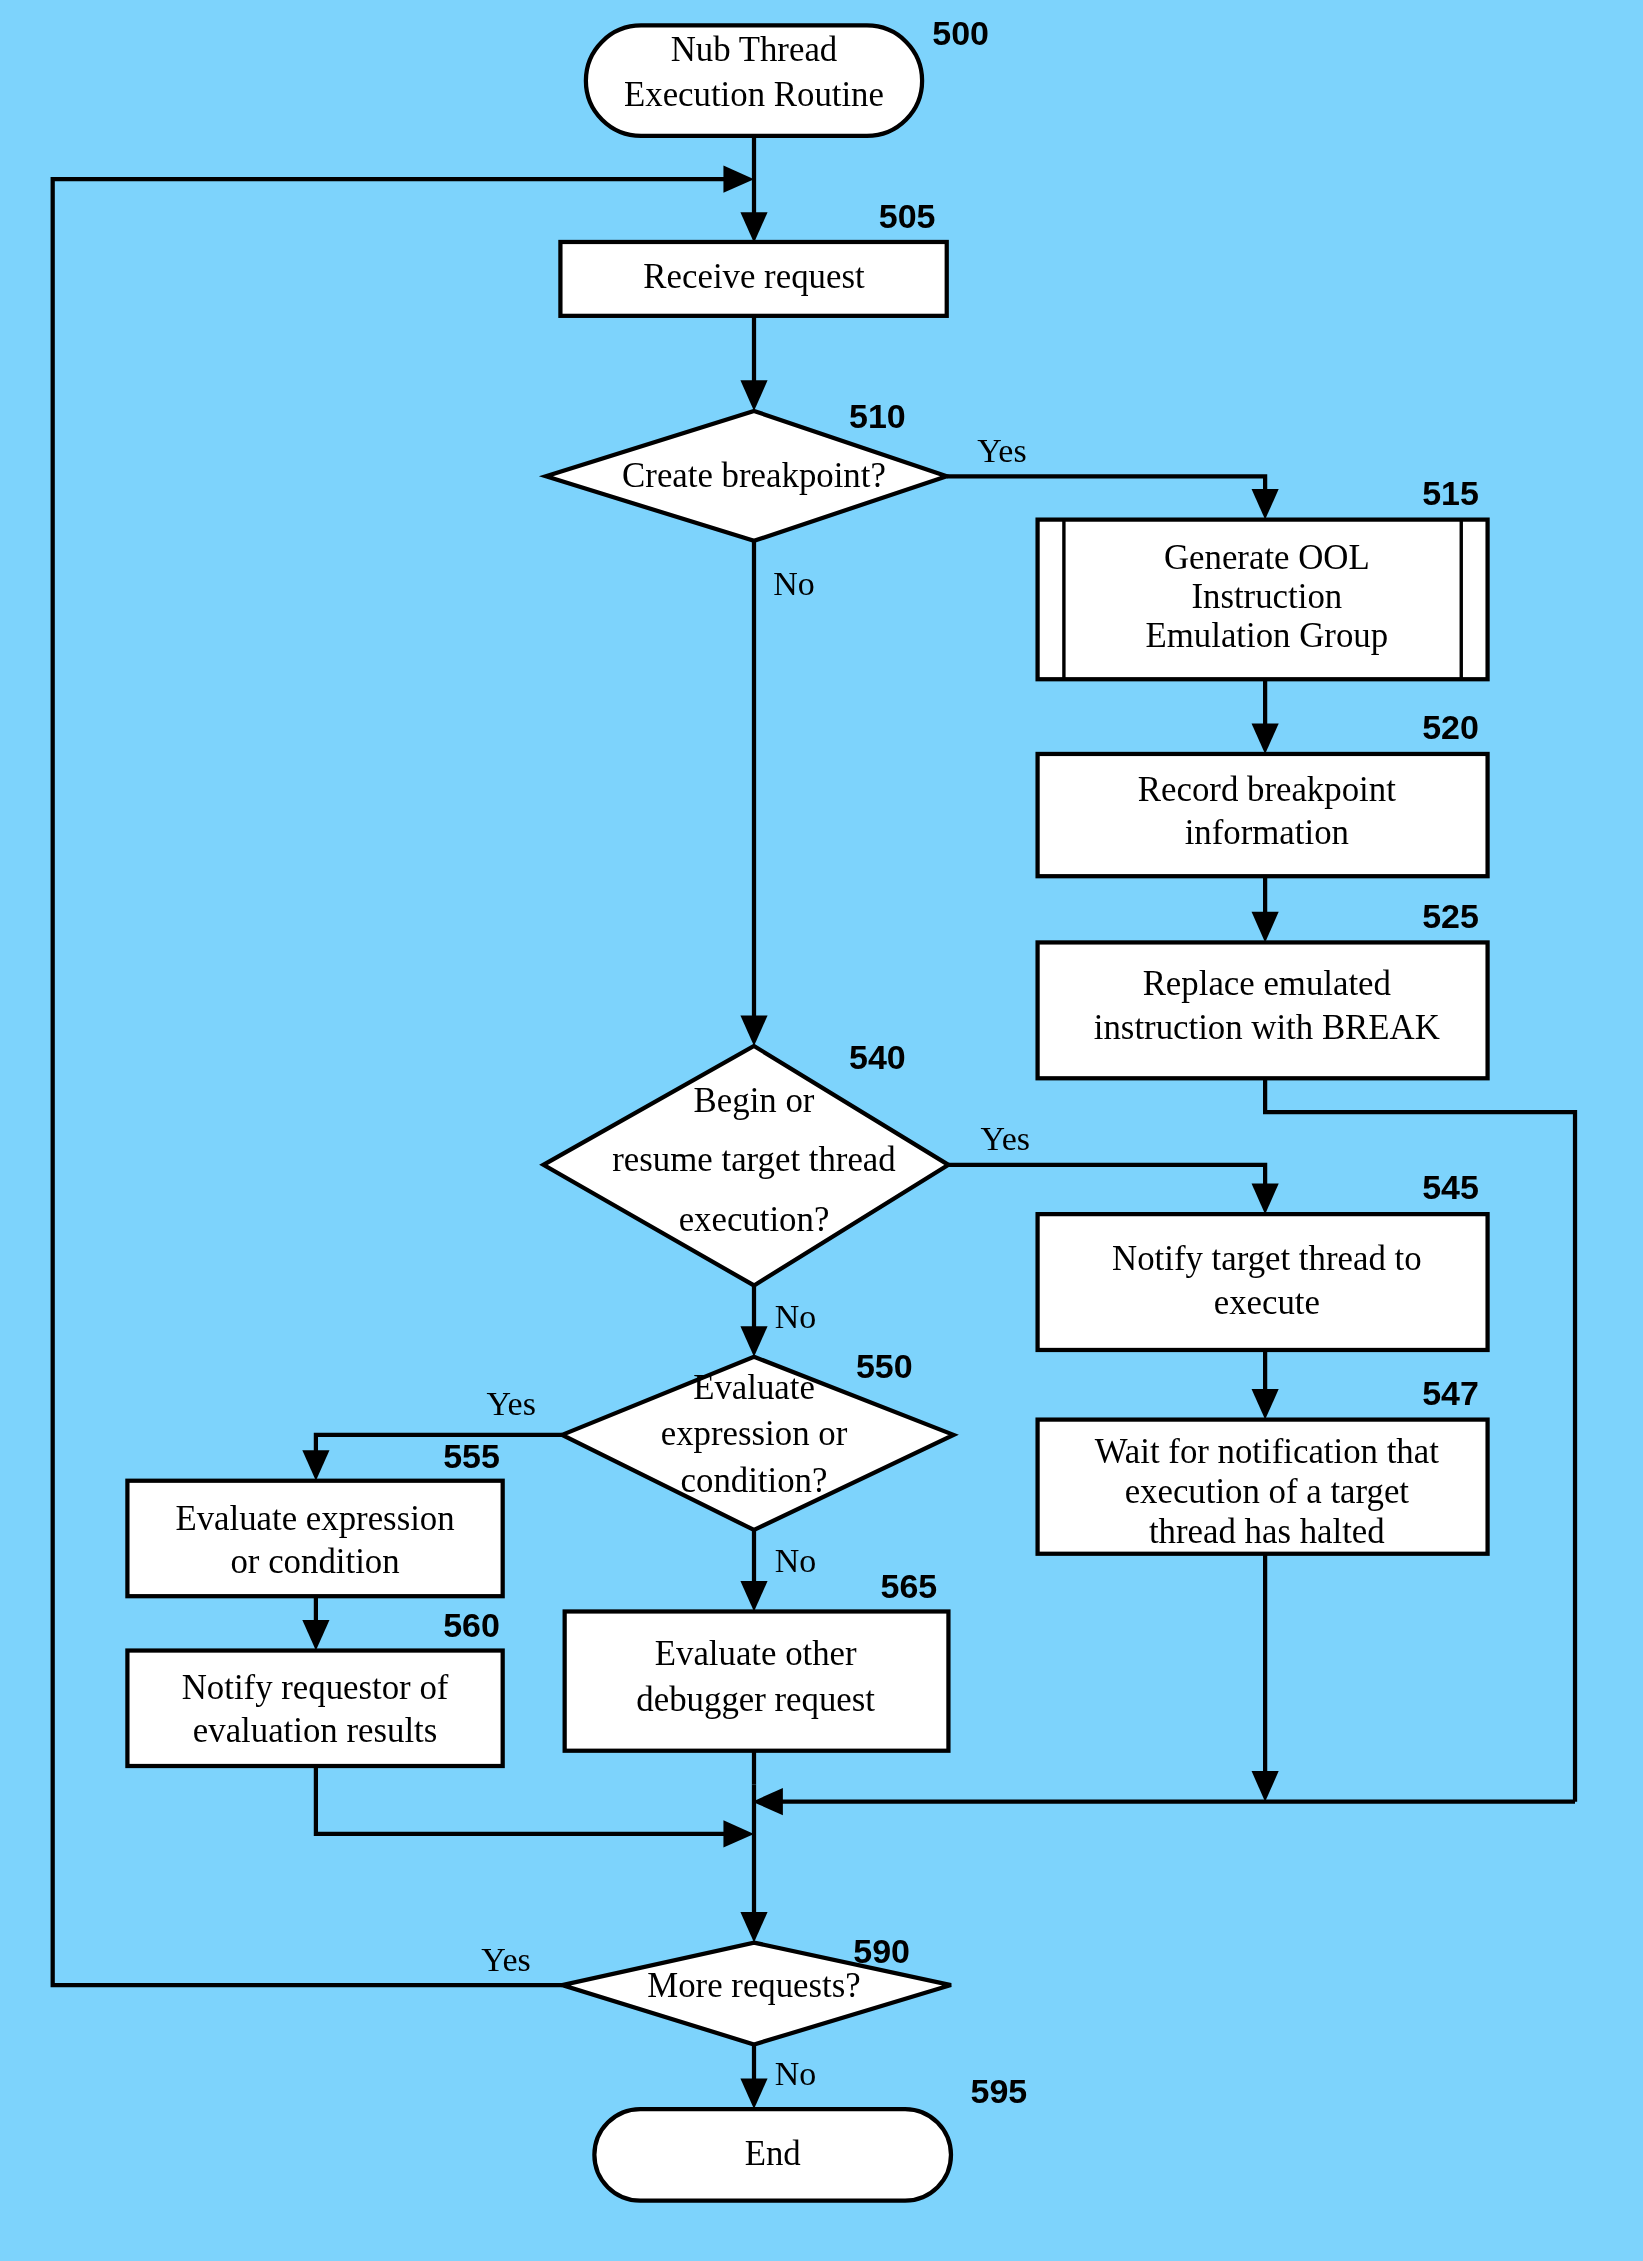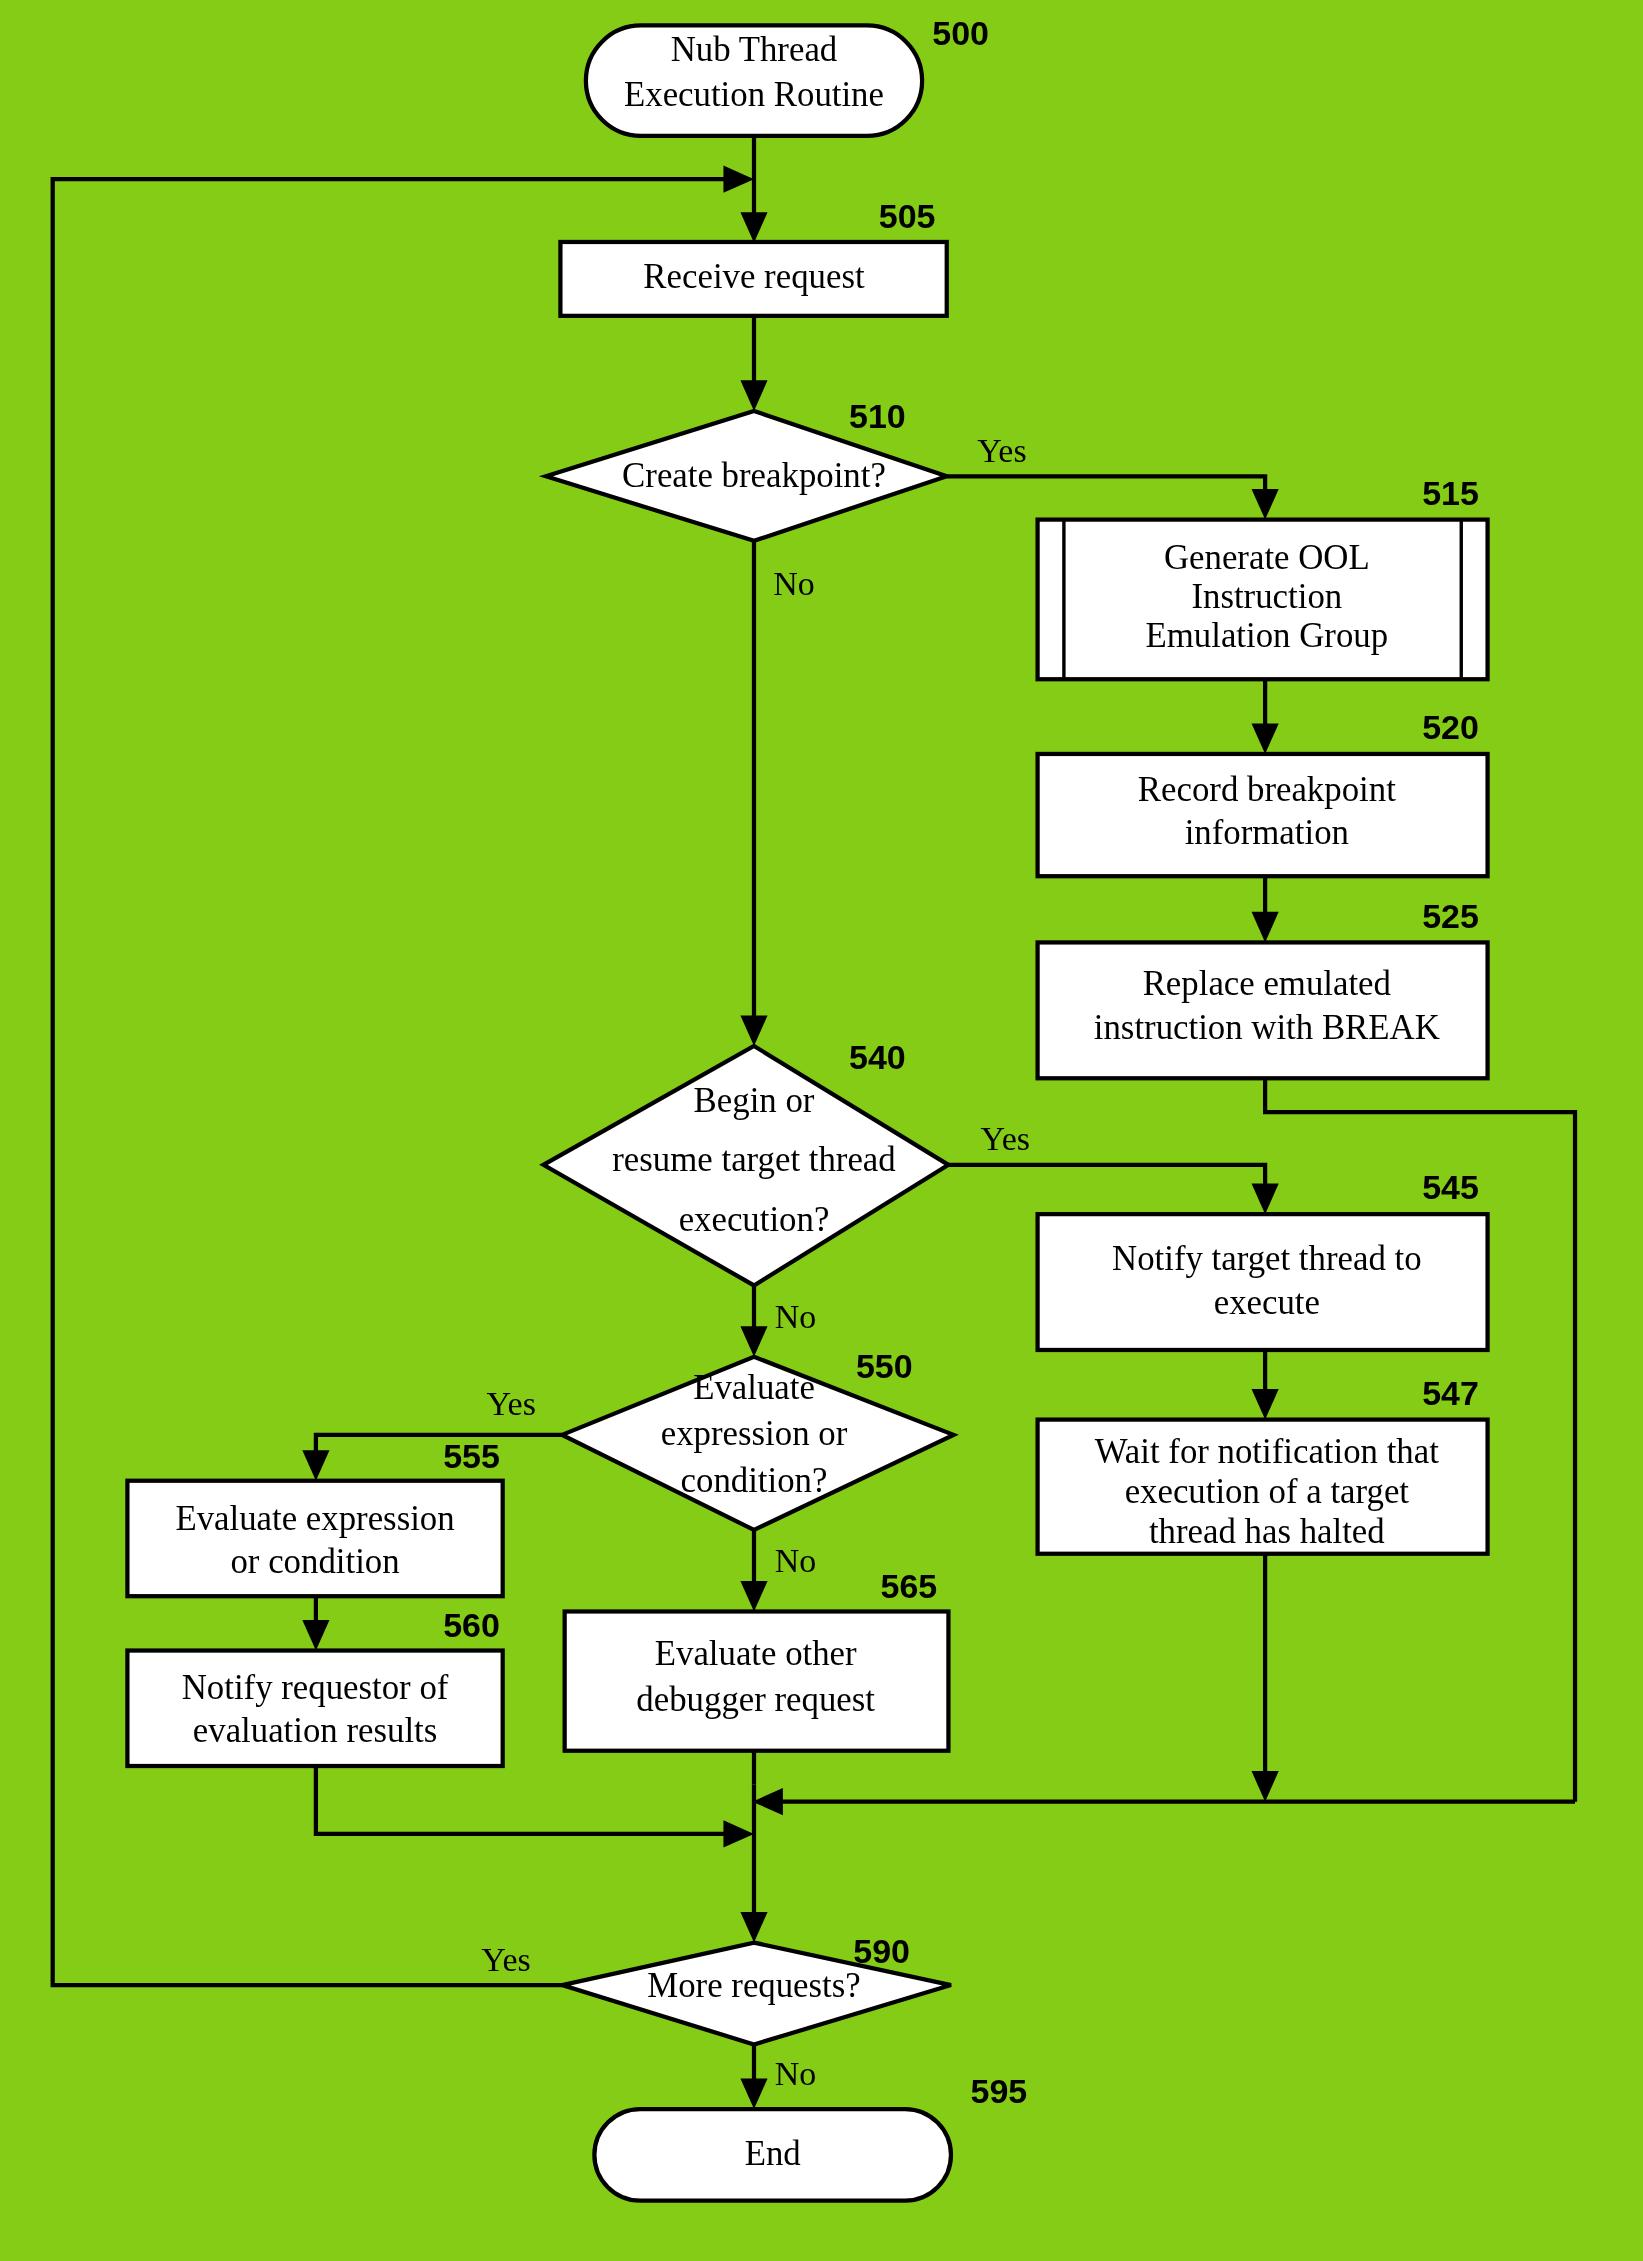--- a/index.html
+++ b/index.html
@@ -10,21 +10,21 @@
   body {
     width: 1643px;
     height: 2261px;
     font-family: "Liberation Serif", "DejaVu Serif", serif;
     overflow: hidden;
   }
   #diagram-root {
     position: relative;
     width: 1643px;
     height: 2261px;
-    background: #84cc16;
+    background: #7dd3fc;
   }
   svg#flowchart {
     display: block;
     width: 1643px;
     height: 2261px;
   }
   .shape-stroke {
     fill: #ffffff;
     stroke: #000000;
     stroke-width: 5;

